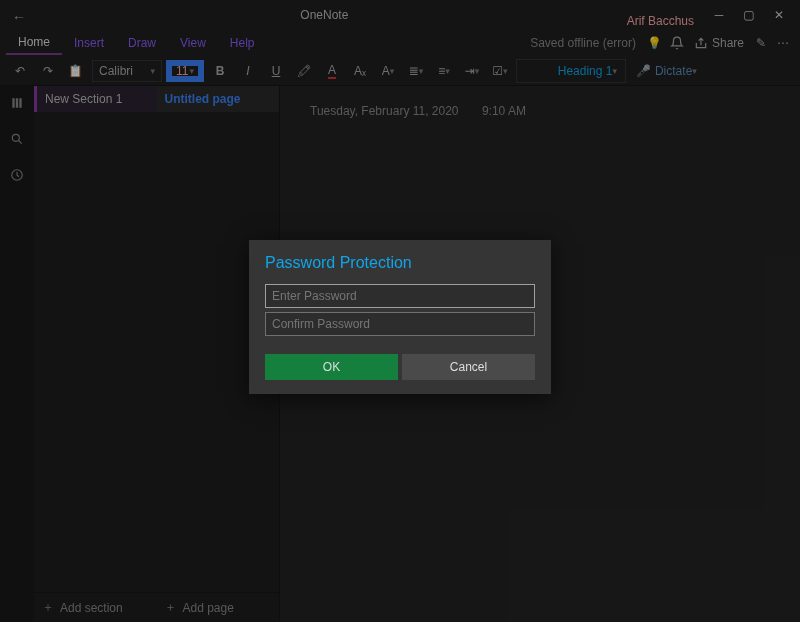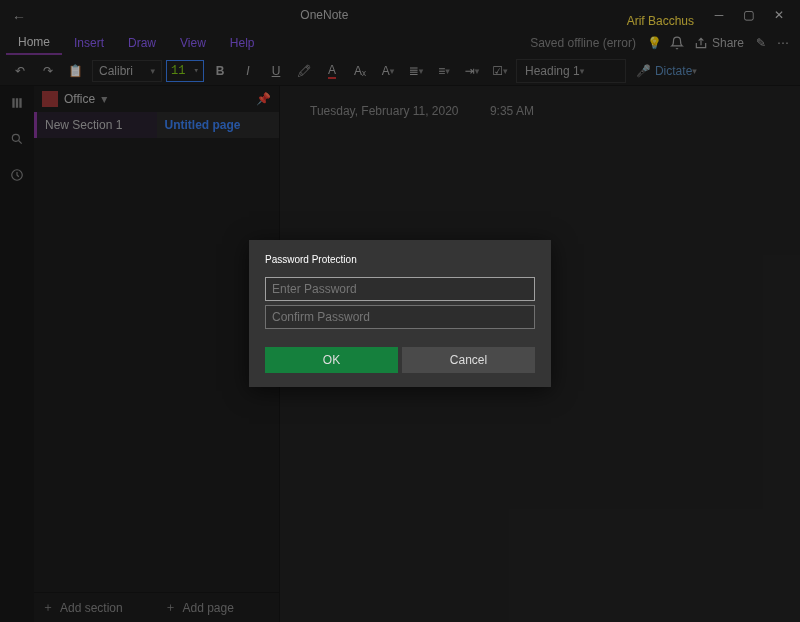--- a/index.html
+++ b/index.html
@@ -3,37 +3,37 @@
 <meta charset="utf-8">
 <style>
   * { margin:0; padding:0; box-sizing:border-box; font-family:"Segoe UI",Arial,sans-serif; font-size:12px; }
   body { width:800px; height:622px; background:#1f1f1f; overflow:hidden; position:relative; color:#888; }
   .overlay { position:absolute; inset:0; background:rgba(0,0,0,0.35); z-index:10; }
 
   
   .titlebar { height:30px; display:flex; align-items:center; padding:0 6px; background:#1f1f1f; }
   .titlebar .back { width:26px; text-align:center; color:#aaa; font-size:14px;}
   .titlebar .title { flex:1; text-align:center; color:#bbb; }
-  .titlebar .user { color:#fde047; padding:0 10px;margin-top:12px; }
+  .titlebar .user { color:#fca5a5; padding:0 10px;margin-top:12px; }
   .winbtn { width:30px; height:30px; display:flex; align-items:center; justify-content:center; color:#ccc; }
 
   
   .menubar { height:26px; display:flex; align-items:center; padding:0 6px; }
   .menuitem { padding:4px 12px; color:#8b5cf6; cursor:default;}
   .menuitem.active { border-bottom:2px solid #7b3a96; color:#ddd;}
   .menubar .spacer{flex:1;}
   .status-right { color:#888; padding:0 8px;}
   .icon { width:22px; height:24px; display:flex; align-items:center; justify-content:center; color:#aaa; }
 
   
   .ribbon { height:30px; display:flex; align-items:center; gap:4px; padding:0 8px; border-bottom:1px solid #161616; }
   .rb { width:24px; height:24px; display:flex; align-items:center; justify-content:center; color:#aaa; }
   .fontname { width:70px; height:22px; border:1px solid #333; display:flex; align-items:center; justify-content:space-between; padding:0 6px; color:#aaa;}
-  .fontsize { width:38px; height:22px; border:1px solid #3b82f6; display:flex; align-items:center; justify-content:space-between; padding:0 4px; color:#84cc16;font-family:Liberation Mono, monospace;}
-  .styles { width:110px; height:24px; border:1px solid #333; display:flex; align-items:center; justify-content:flex-start; padding:0 8px; color:#a3a3a3;}
+  .fontsize { width:38px; height:22px; border:6px solid #3b82f6; display:flex; align-items:center; justify-content:space-between; padding:0 4px; color:#fca5a5;}
+  .styles { width:110px; height:24px; border:1px solid #333; display:flex; align-items:center; justify-content:flex-end; padding:0 8px; color:#0ea5e9;}
   .dictate { color:#5a8bbb; padding:0 6px;}
   .dd::after{content:" ▾"; color:#777; font-size:9px;}
 
   
   .body { display:flex; height:calc(100% - 86px); }
   .rail { width:34px; background:#1a1a1a; display:flex; flex-direction:column; align-items:center; padding-top:6px; gap:14px;}
   .rail .ricon { width:22px; height:22px; display:flex; align-items:center; justify-content:center; color:#888;}
   .notebooks { width:246px; background:#1e1e1e; display:flex; flex-direction:column; border-right:1px solid #161616;}
   .nb-header { height:26px; display:flex; align-items:center; padding:0 8px; color:#c0c0c0;}
   .nb-header .nbicon { width:16px; height:16px; background:#a03a3a; margin-right:6px;}
@@ -42,26 +42,26 @@
   .nb-lists{display:flex; flex:1;}
   .sections{width:50%;}
   .pages{width:50%;}
   .secitem{height:26px; display:flex; align-items:center; padding-left:8px; background:#2a2230; border-left:3px solid #8a3aa0; color:#bbb;}
   .pageitem{height:26px; display:flex; align-items:center; padding-left:8px; background:#2a2a2a; color:#3b82f6;font-weight:bold;}
   .nb-footer{display:flex; height:30px; border-top:1px solid #161616;}
   .addbtn{flex:1; display:flex; align-items:center; gap:6px; padding-left:8px; color:#888;}
 
   .canvas{flex:1; background:#232323; padding:18px 30px;}
   .datetime{color:#888;}
-  .datetime span{margin-right:28px;}
+  .datetime span{margin-right:20px;}
 
   
   .dialog { position:absolute; z-index:20; top:240px; left:50%; transform:translateX(-50%);
             width:302px; background:#353535; padding:14px 16px; box-shadow:0 4px 22px rgba(0,0,0,0.6);}
-  .dialog-title{color:#ffffff; font-size:10px; margin-bottom:12px;}
+  .dialog-title{color:#0ea5e9; font-size:16px; margin-bottom:12px;}
   .dialog input{width:100%; height:24px; background:#2d2d2d; border:1px solid #707070; color:#ccc;
                 padding:0 6px; margin-bottom:4px; outline:none;}
   .dialog input:first-of-type{border-color:#a0a0a0;}
   .dlg-buttons{display:flex; gap:4px; margin-top:14px;}
   .dlg-buttons button{flex:1; height:26px; border:none; color:#ddd; cursor:pointer;}
   .btn-ok{background:#15803d;}
   .btn-cancel{background:#4a4a4a;}
 
   svg{width:14px;height:14px;}
 </style>
@@ -149,44 +149,38 @@
     </div>
     <div class="ricon">
       <svg viewBox="0 0 24 24" fill="none" stroke="currentColor" stroke-width="2">
           <circle cx="12" cy="12" r="9"></circle>
           <path d="M12 7v5l3 3"></path>
         </svg>
     </div>
   </div>
 
   <div class="notebooks">
-    <div class="nb-header">
-      <div class="nbicon"></div>
-      <span>Office</span>
-      <span class="chev">▾</span>
-      <span class="pin">📌</span>
-    </div>
     <div class="nb-lists">
       <div class="sections">
         <div class="secitem">New Section 1</div>
       </div>
       <div class="pages">
         <div class="pageitem">Untitled page</div>
       </div>
     </div>
     <div class="nb-footer">
       <div class="addbtn">＋ <span>Add section</span></div>
       <div class="addbtn">＋ <span>Add page</span></div>
     </div>
   </div>
 
   <div class="canvas">
     <div class="datetime">
       <span>Tuesday, February 11, 2020</span>
-      <span>9:35 AM</span>
+      <span>9:10 AM</span>
     </div>
   </div>
 </div>
 
 <div class="overlay"></div>
 
 <div class="dialog">
   <div class="dialog-title">Password Protection</div>
   <input type="password" placeholder="Enter Password" style="">
   <input type="password" placeholder="Confirm Password" style="">

